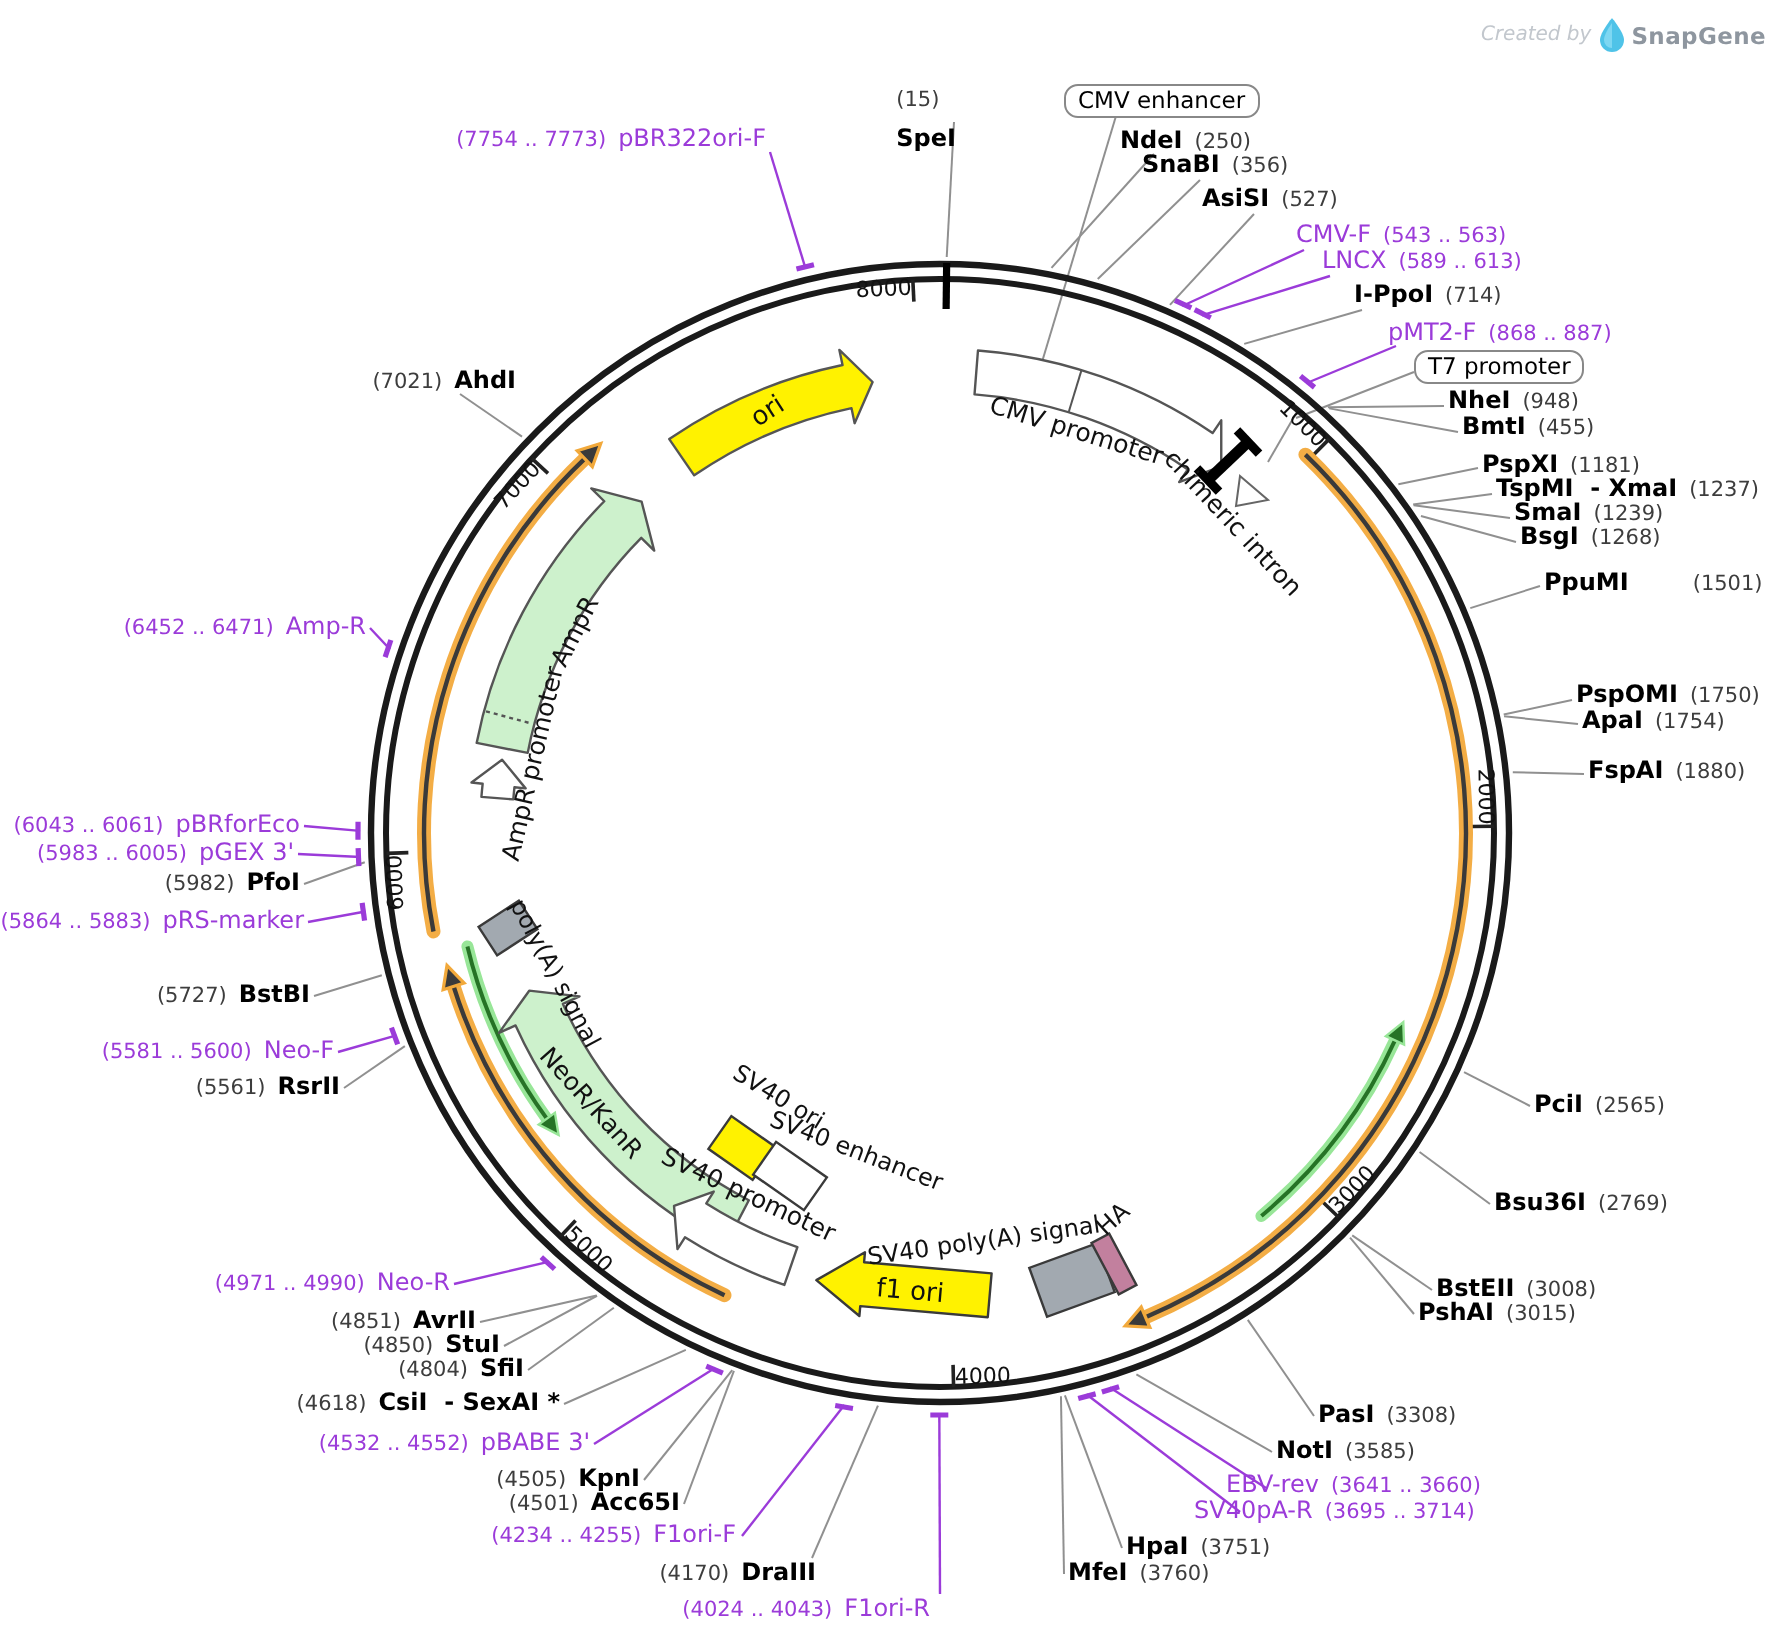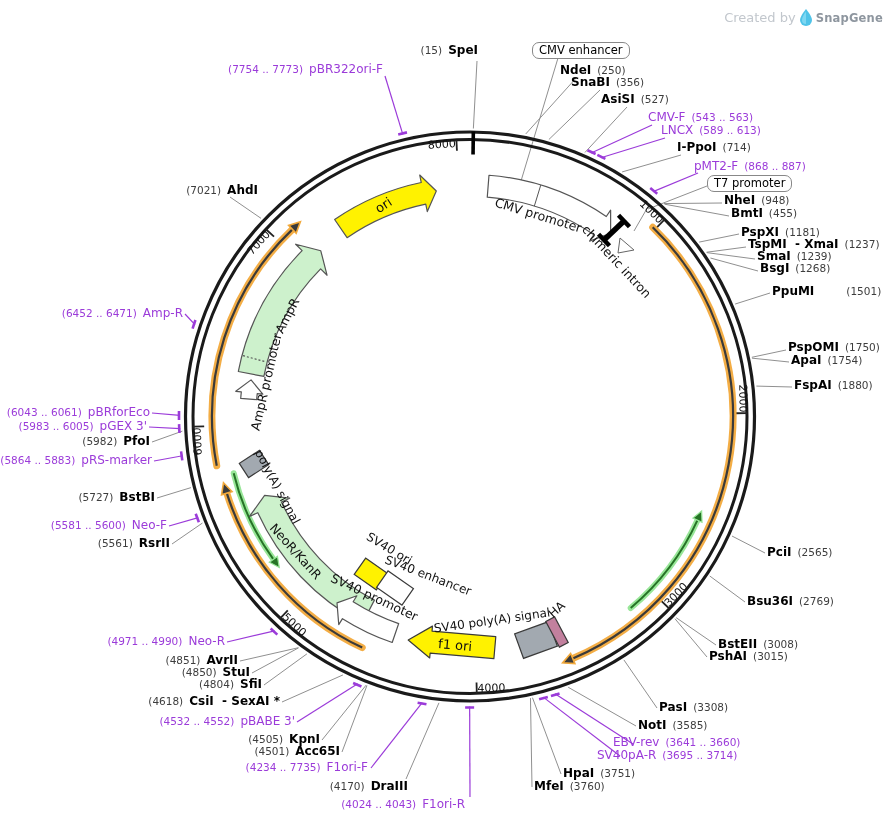--- a/index.html
+++ b/index.html
@@ -10,21 +10,21 @@
   .site .nm{font-weight:bold;font-size:12px;color:#000;}
   .site .ps{font-size:10.5px;color:#3d3d3d;}
   .site.primer .nm{font-weight:normal;color:#9B3BD9;font-size:12px;}
   .site.primer .ps{color:#9B3BD9;}
   .boxed{position:absolute;border:1px solid #888;border-radius:7px;background:#fff;
          font-size:11.5px;color:#000;padding:1px 6px;line-height:13px;}
   #title-block{position:absolute;left:395px;top:398px;width:160px;text-align:center;}
   #plasmid-name{font-weight:bold;font-size:14px;color:#0a0a0a;letter-spacing:.3px;}
   #plasmid-len{font-size:12.5px;color:#1a1a1a;margin-top:1px;}
   #watermark{position:absolute;right:8px;top:9px;display:flex;align-items:center;gap:4px;}
-  #wm-created{font-size:13px;color:#c2c7cd;}
+  #wm-created{font-size:10px;color:#c2c7cd;font-style:italic;}
   #wm-brand{font-size:11.5px;font-weight:bold;color:#8e969f;letter-spacing:.2px;}
 </style>
 </head>
 <body>
 
 <div id="stage">
   <svg id="map-svg" width="891" height="820">
       <line x1="477" y1="61" x2="473.36633293161356" y2="128.51967462586344" stroke="#909090" stroke-width="1"></line>
       <line x1="577" y1="77" x2="525.7525953858432" y2="133.94797274175778" stroke="#909090" stroke-width="1"></line>
       <line x1="600" y1="90" x2="548.8752530782313" y2="139.51138208972384" stroke="#909090" stroke-width="1"></line>
@@ -163,21 +163,21 @@
   <div id="watermark">
     <span id="wm-created">Created by</span>
     <svg width="12" height="17" viewBox="0 0 12 17">
       <path d="M6,0 C6,0 0,7.2 0,11 a6,6 0 0 0 12,0 C12,7.2 6,0 6,0 Z" fill="#4FC3E8"></path>
       <path d="M6,2.5 C6,2.5 2,7.8 2,11 a4,4 0 0 0 4,4 Z" fill="#7ED7F2"></path>
     </svg>
     <span id="wm-brand">SnapGene</span>
   </div>
 <div class="boxed" style="left: 532px; top: 42px;">CMV enhancer</div>
     <div class="boxed" style="left: 707px; top: 175px;">T7 promoter</div>
-    <div class="site" style="top: 44px; right: 413px;"><span class="ps">(15)</span><span class="nm">SpeI</span></div>
+    <div class="site" style="top: 44px; right: 413px; flex-direction: column;"><span class="ps">(15)</span><span class="nm">SpeI</span></div>
     <div class="site" style="top: 64px; left: 560px;"><span class="nm">NdeI</span><span class="ps">(250)</span></div>
     <div class="site" style="top: 76px; left: 571px;"><span class="nm">SnaBI</span><span class="ps">(356)</span></div>
     <div class="site" style="top: 93px; left: 601px;"><span class="nm">AsiSI</span><span class="ps">(527)</span></div>
     <div class="site primer" style="top: 111px; left: 648px;"><span class="nm">CMV-F</span><span class="ps">(543 .. 563)</span></div>
     <div class="site primer" style="top: 124px; left: 661px;"><span class="nm">LNCX</span><span class="ps">(589 .. 613)</span></div>
     <div class="site" style="top: 141px; left: 677px;"><span class="nm">I-PpoI</span><span class="ps">(714)</span></div>
     <div class="site primer" style="top: 160px; left: 694px;"><span class="nm">pMT2-F</span><span class="ps">(868 .. 887)</span></div>
     <div class="site" style="top: 194px; left: 724px;"><span class="nm">NheI</span><span class="ps">(948)</span></div>
     <div class="site" style="top: 207px; left: 731px;"><span class="nm">BmtI</span><span class="ps">(455)</span></div>
     <div class="site" style="top: 226px; left: 741px;"><span class="nm">PspXI</span><span class="ps">(1181)</span></div>
@@ -193,21 +193,21 @@
     <div class="site" style="top: 638px; left: 718px;"><span class="nm">BstEII</span><span class="ps">(3008)</span></div>
     <div class="site" style="top: 650px; left: 709px;"><span class="nm">PshAI</span><span class="ps">(3015)</span></div>
     <div class="site" style="top: 701px; left: 659px;"><span class="nm">PasI</span><span class="ps">(3308)</span></div>
     <div class="site" style="top: 719px; left: 638px;"><span class="nm">NotI</span><span class="ps">(3585)</span></div>
     <div class="site primer" style="top: 736px; left: 613px;"><span class="nm">EBV-rev</span><span class="ps">(3641 .. 3660)</span></div>
     <div class="site primer" style="top: 749px; left: 597px;"><span class="nm">SV40pA-R</span><span class="ps">(3695 .. 3714)</span></div>
     <div class="site" style="top: 767px; left: 563px;"><span class="nm">HpaI</span><span class="ps">(3751)</span></div>
     <div class="site" style="top: 780px; left: 534px;"><span class="nm">MfeI</span><span class="ps">(3760)</span></div>
     <div class="site primer" style="top: 798px; right: 426px;"><span class="ps">(4024 .. 4043)</span><span class="nm">F1ori-R</span></div>
     <div class="site" style="top: 780px; right: 483px;"><span class="ps">(4170)</span><span class="nm">DraIII</span></div>
-    <div class="site primer" style="top: 761px; right: 523px;"><span class="ps">(4234 .. 7735)</span><span class="nm">F1ori-F</span></div>
+    <div class="site primer" style="top: 761px; right: 523px;"><span class="ps">(4234 .. 4255)</span><span class="nm">F1ori-F</span></div>
     <div class="site" style="top: 745px; right: 551px;"><span class="ps">(4501)</span><span class="nm">Acc65I</span></div>
     <div class="site" style="top: 733px; right: 571px;"><span class="ps">(4505)</span><span class="nm">KpnI</span></div>
     <div class="site primer" style="top: 715px; right: 596px;"><span class="ps">(4532 .. 4552)</span><span class="nm">pBABE 3'</span></div>
     <div class="site" style="top: 695px; right: 611px;"><span class="ps">(4618)</span><span class="nm">CsiI  - SexAI *</span></div>
     <div class="site" style="top: 678px; right: 629px;"><span class="ps">(4804)</span><span class="nm">SfiI</span></div>
     <div class="site" style="top: 666px; right: 641px;"><span class="ps">(4850)</span><span class="nm">StuI</span></div>
     <div class="site" style="top: 654px; right: 653px; text-align: center;"><span class="ps">(4851)</span><span class="nm">AvrII</span></div>
     <div class="site primer" style="top: 635px; right: 666px;"><span class="ps">(4971 .. 4990)</span><span class="nm">Neo-R</span></div>
     <div class="site" style="top: 537px; right: 721px;"><span class="ps">(5561)</span><span class="nm">RsrII</span></div>
     <div class="site primer" style="top: 519px; right: 724px;"><span class="ps">(5581 .. 5600)</span><span class="nm">Neo-F</span></div>

